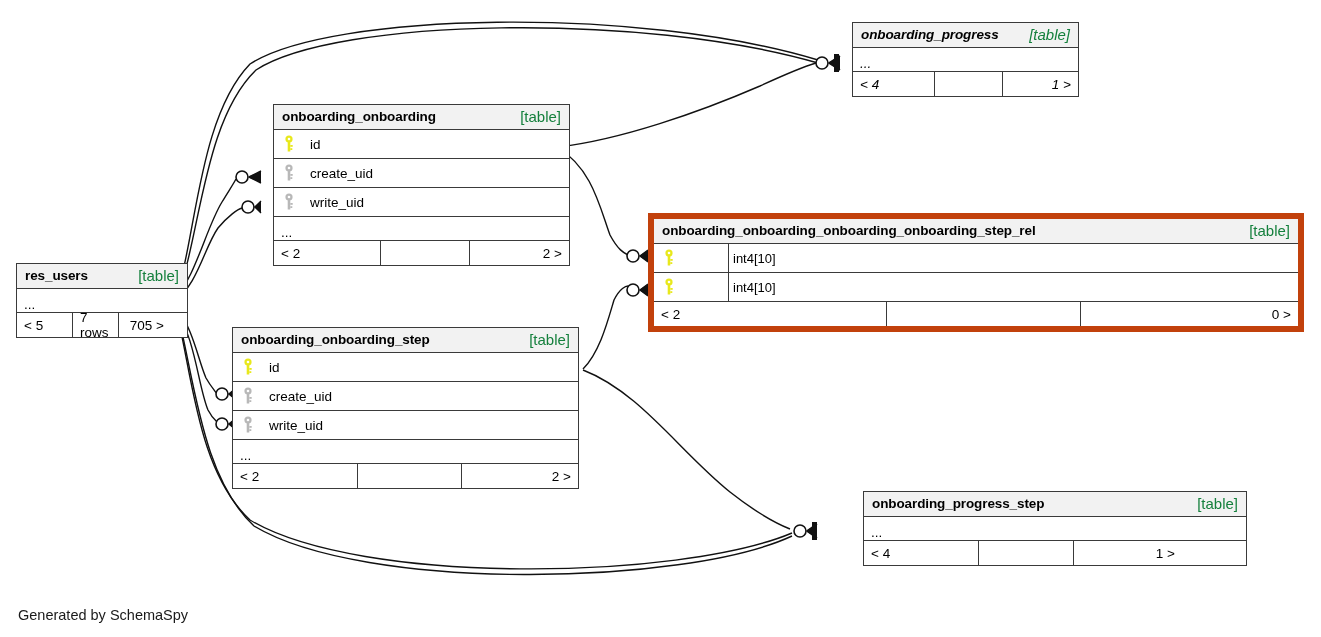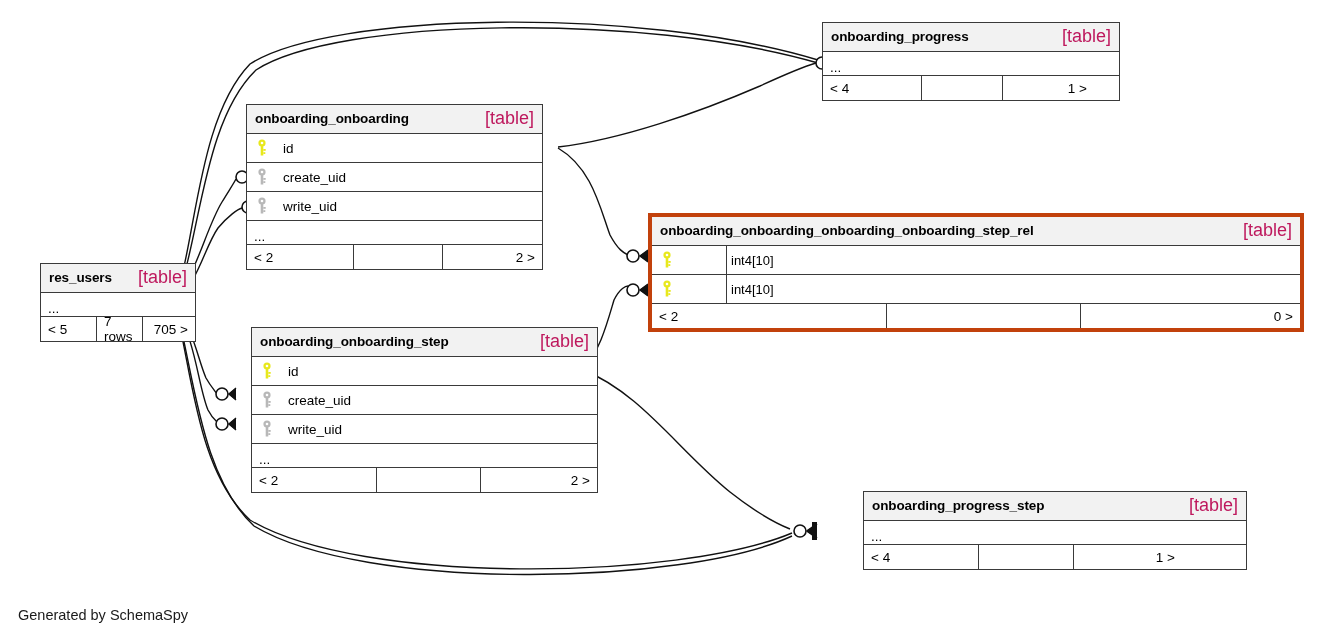--- a/index.html
+++ b/index.html
@@ -1,24 +1,24 @@
 <!DOCTYPE html>
 <html><head>
 <meta charset="utf-8">
 <style>
   html,body{margin:0;padding:0;background:#ffffff;}
   body{font-family:"Liberation Sans", sans-serif;}
   #canvas{position:relative;width:1321px;height:637px;overflow:hidden;background:#fff;}
   svg.edges{position:absolute;left:0;top:0;width:1321px;height:637px;pointer-events:none;}
   .tbl{position:absolute;background:#ffffff;border:1px solid #3a3a3a;box-sizing:border-box;}
-  .tbl.focal{border:4px solid #c2410c;}
+  .tbl.focal{border:6px solid #c2410c;}
   .tbl .hdr{background:#f2f2f2;border-bottom:1px solid #3a3a3a;display:flex;align-items:center;
             justify-content:space-between;padding:3px 8px 4px 8px;box-sizing:border-box;}
   .tbl .hdr .nm{font-weight:bold;font-size:13.5px;color:#000;white-space:nowrap;letter-spacing:-0.1px;}
-  .tbl .hdr .tg{font-size:18px;color:#be185d;padding-left:14px;white-space:nowrap;}
+  .tbl .hdr .tg{font-size:15px;color:#15803d;padding-left:14px;white-space:nowrap;}
   .row{display:flex;align-items:center;border-bottom:1px solid #3a3a3a;box-sizing:border-box;
        height:29px;font-size:13.5px;color:#000;}
   .row.ell{padding-left:7px;height:24px;align-items:flex-end;}
   .row.ell .dots{line-height:14px;font-size:13.5px;}
   .row .kcell{width:30px;min-width:30px;display:flex;align-items:center;justify-content:center;}
   .row .cname{flex:1;white-space:nowrap;padding-left:6px;}
   .row .ctype{border-left:1px solid #3a3a3a;padding:0 4px;font-size:13px;white-space:nowrap;
               align-self:stretch;display:flex;align-items:center;margin-left:44px;}
   .foot{display:flex;height:24px;font-size:13.5px;box-sizing:border-box;}
   .foot .fc{display:flex;align-items:center;box-sizing:border-box;}
@@ -89,35 +89,35 @@
       <rect x="834" y="54" width="5" height="18" fill="#111"></rect>
 
       <circle cx="800" cy="531" r="6" fill="#ffffff" stroke="#111" stroke-width="1.6"></circle>
       <path d="M817,524 L806,531 L817,538 Z" fill="#111"></path>
       <path d="M817,524 L807,531 M817,538 L807,531 M817,531 L807,531" stroke="#111" stroke-width="1.6"></path>
       <rect x="812" y="522" width="5" height="18" fill="#111"></rect>
     </g>
   </svg>
 
   <div id="tables-layer">
-      <div class="tbl" style="left: 822px; top: 22px; width: 298px;">
+      <div class="tbl" style="left: 852px; top: 22px; width: 227px; font-style: italic;">
         <div class="hdr">
           <span class="nm">onboarding_progress</span>
           <span class="tg">[table]</span>
         </div>
         <div class="row ell">
           <span class="dots">...</span>
         </div>
         <div class="foot">
           <span class="fc fl" style="width:98px">&lt; 4</span>
           <span class="fc fl" style="width:81px"></span>
           <span class="fc fr" style="width:92px">1 &gt;</span>
         </div>
       </div>
-      <div class="tbl" style="left: 246px; top: 104px; width: 297px;">
+      <div class="tbl" style="left: 273px; top: 104px; width: 297px;">
         <div class="hdr">
           <span class="nm">onboarding_onboarding</span>
           <span class="tg">[table]</span>
         </div>
         <div class="row">
           <span class="kcell">
             <svg class="keyico" width="12" height="18" viewBox="0 0 12 18">
               <circle cx="6" cy="4" r="3.6" fill="#e8e81c"></circle>
               <circle cx="6" cy="4" r="1.3" fill="#ffffff"></circle>
               <rect x="4.7" y="6.5" width="2.6" height="10" fill="#e8e81c"></rect>
@@ -188,35 +188,35 @@
             </svg>
           </span>
           <span class="ctype">int4[10]</span>
         </div>
         <div class="foot">
           <span class="fc fl" style="width:235px">&lt; 2</span>
           <span class="fc fl" style="width:196px"></span>
           <span class="fc fr" style="width:221px">0 &gt;</span>
         </div>
       </div>
-      <div class="tbl" style="left: 16px; top: 263px; width: 156px; margin-left: 24px;">
+      <div class="tbl" style="left: 16px; top: 263px; width: 172px;">
         <div class="hdr">
           <span class="nm">res_users</span>
           <span class="tg">[table]</span>
         </div>
         <div class="row ell">
           <span class="dots">...</span>
         </div>
         <div class="foot">
           <span class="fc fl" style="width:55px">&lt; 5</span>
           <span class="fc fl" style="width:46px">7 rows</span>
           <span class="fc fr" style="width:53px">705 &gt;</span>
         </div>
       </div>
-      <div class="tbl" style="left: 251px; top: 327px; width: 347px;">
+      <div class="tbl" style="left: 232px; top: 327px; width: 347px;">
         <div class="hdr">
           <span class="nm">onboarding_onboarding_step</span>
           <span class="tg">[table]</span>
         </div>
         <div class="row">
           <span class="kcell">
             <svg class="keyico" width="12" height="18" viewBox="0 0 12 18">
               <circle cx="6" cy="4" r="3.6" fill="#e8e81c"></circle>
               <circle cx="6" cy="4" r="1.3" fill="#ffffff"></circle>
               <rect x="4.7" y="6.5" width="2.6" height="10" fill="#e8e81c"></rect>

